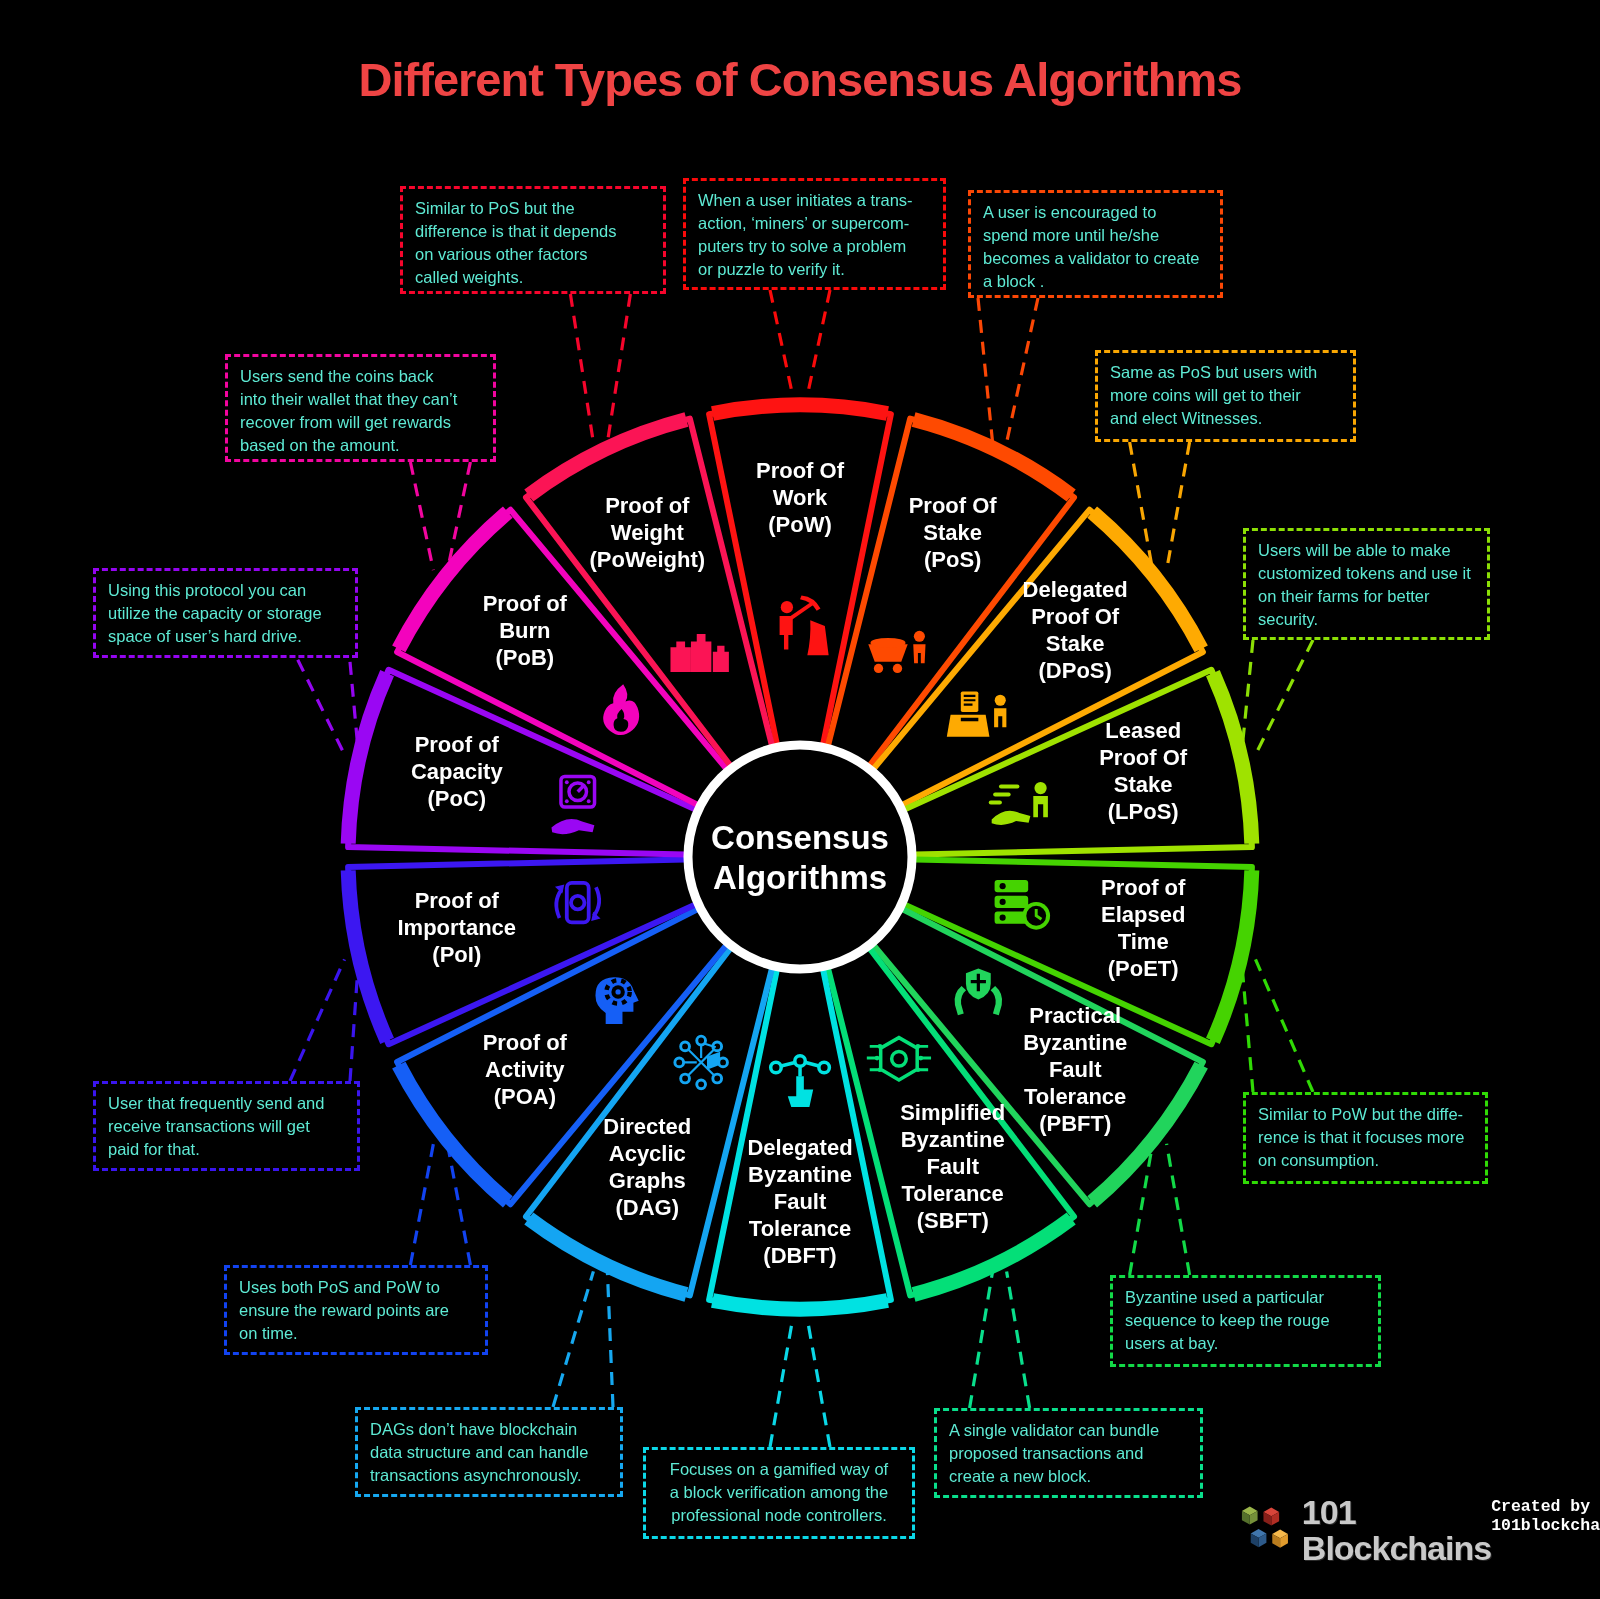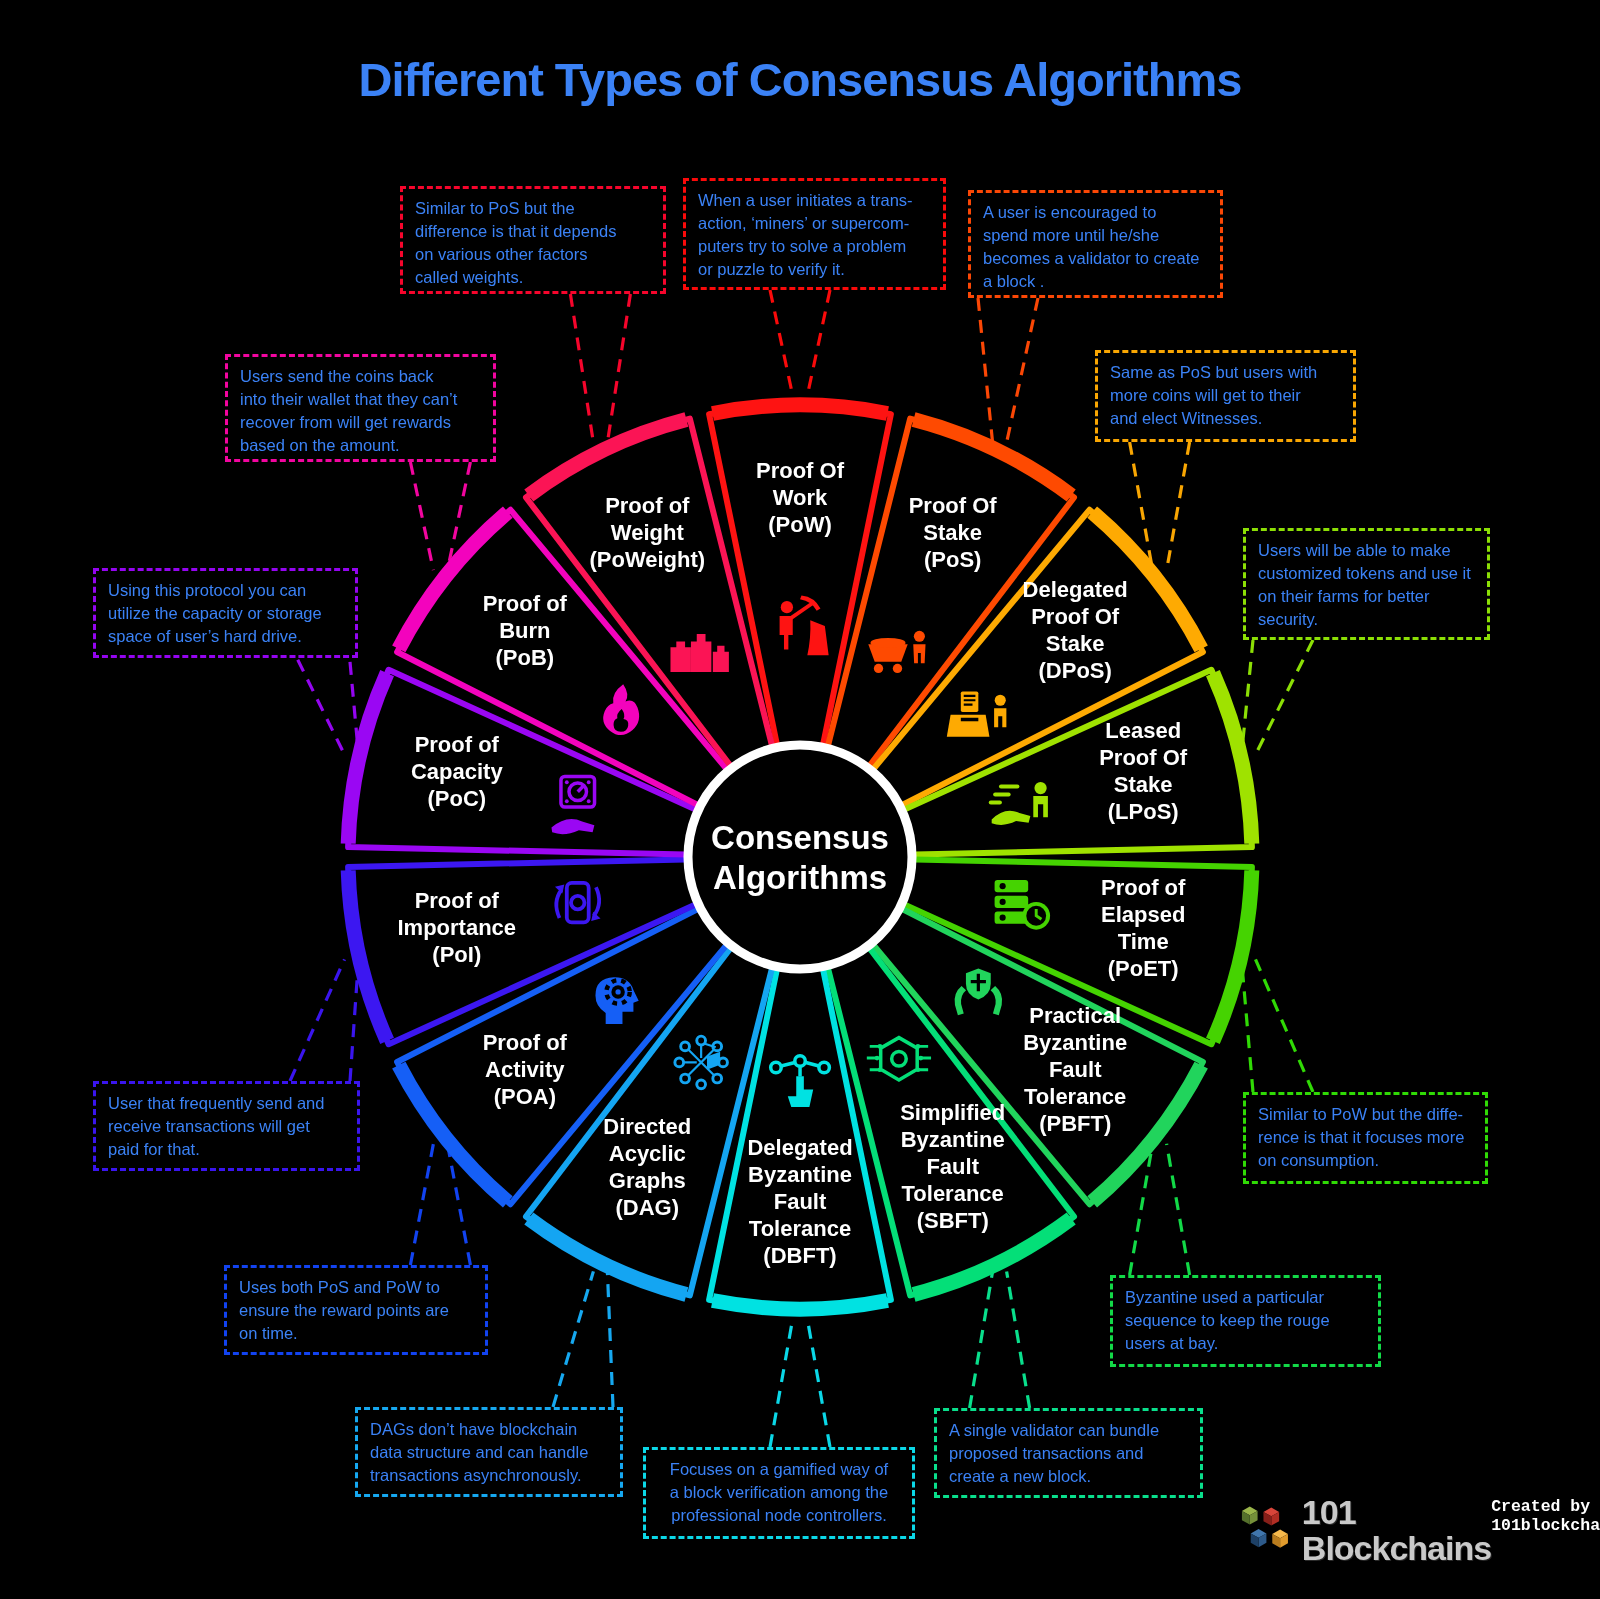--- a/index.html
+++ b/index.html
@@ -1,22 +1,22 @@
 <!DOCTYPE html>
 <html><head>
 <meta charset="utf-8">
 <style>
   html,body{margin:0;padding:0;background:#000;}
   body{position:relative;width:1600px;height:1599px;overflow:hidden;font-family:"Liberation Sans",sans-serif;}
-  .title{position:absolute;top:52px;left:0;width:100%;text-align:center;color:#3b82f6;
+  .title{position:absolute;top:52px;left:0;width:100%;text-align:center;color:#ef4444;
          font-family:"Liberation Sans",sans-serif;font-weight:700;font-size:47px;margin:0;letter-spacing:-1px;}
   #wheel{position:absolute;left:0;top:0;z-index:1;}
   #callouts .callout{position:absolute;border:3px dashed #fff;box-sizing:border-box;
          padding:8px 12px;background:#000;z-index:3;}
-  .callout-text{color:#3b82f6;font:16.5px/23px "Liberation Sans",sans-serif;white-space:pre-line;}
+  .callout-text{color:#5eead4;font:16.5px/23px "Liberation Sans",sans-serif;white-space:pre-line;}
   .brand-box{position:absolute;left:1238px;top:1492px;display:flex;align-items:center;z-index:3;}
   .brand-col{display:flex;margin-left:9px;}
   .brand-main{font-family:"Liberation Sans",sans-serif;font-weight:700;font-size:34px;line-height:36px;
          color:#c9c9c9;letter-spacing:-1px;text-shadow:1px 1px 0 #2a2a2a;}
   .brand-credit{font-family:Liberation Mono, monospace;font-weight:700;font-size:16.5px;color:#fff;margin-top:3px;}
 </style>
 </head>
 <body>
 
 <h1 class="title">Different Types of Consensus Algorithms</h1>

